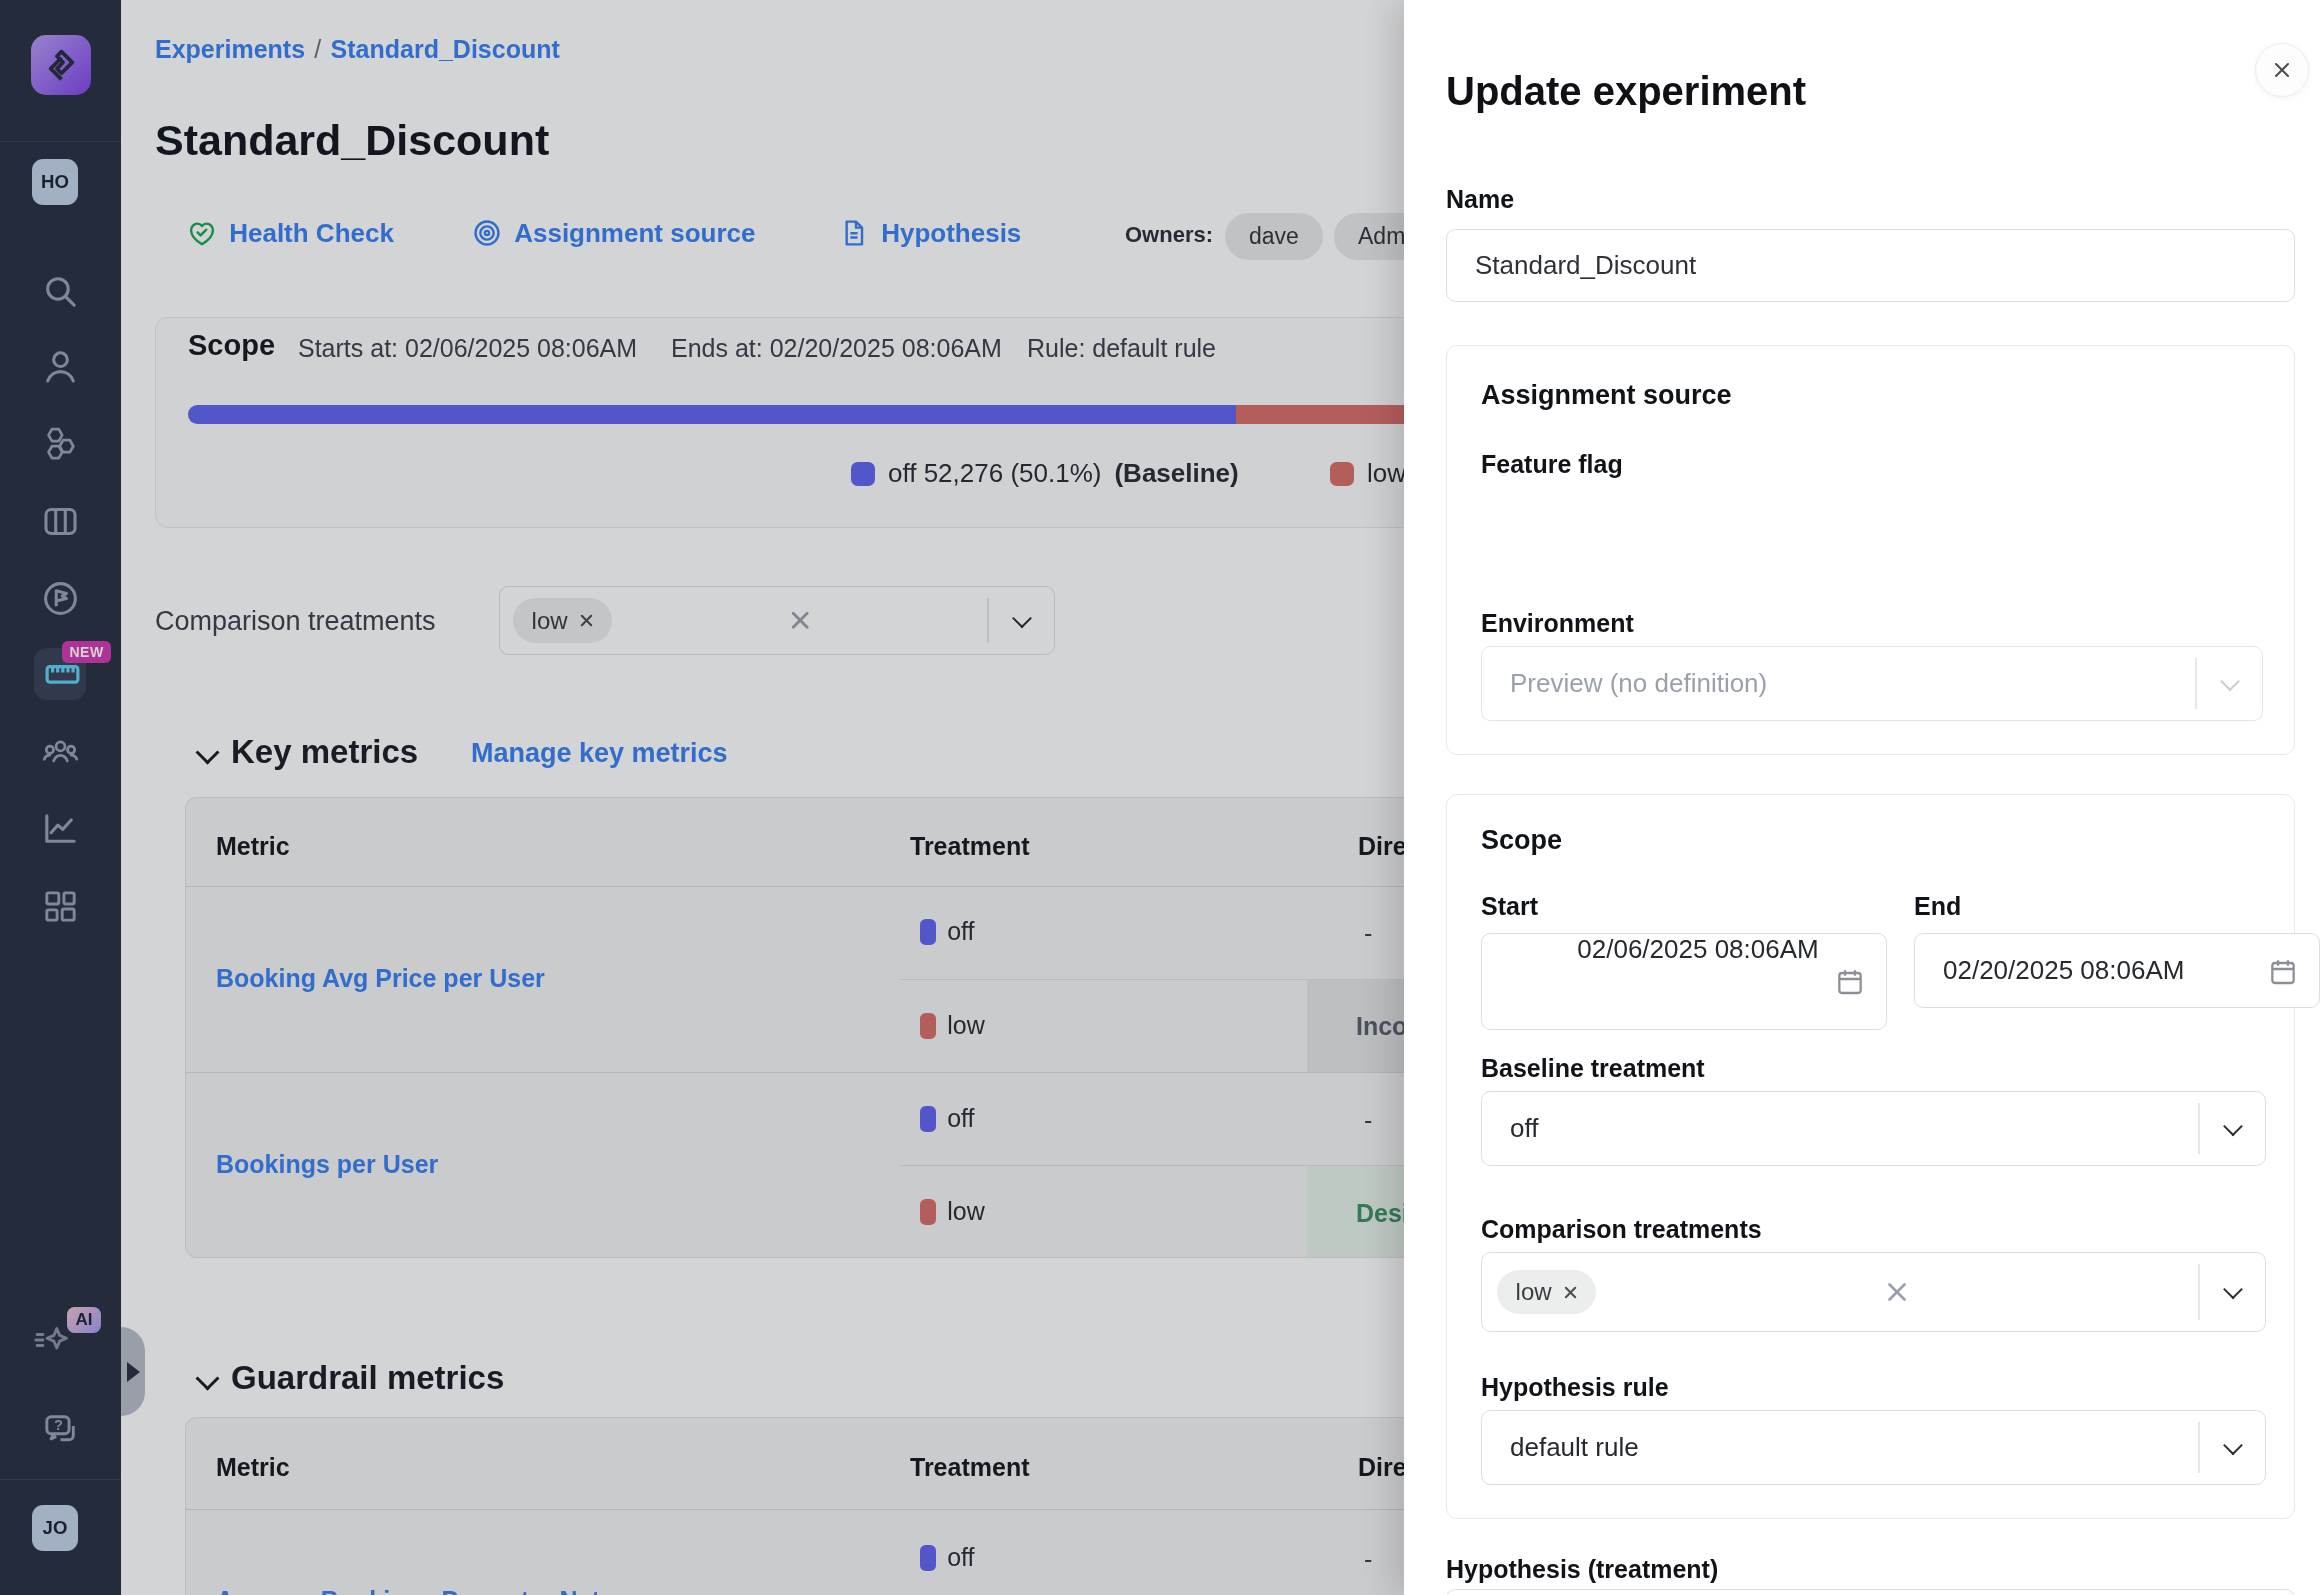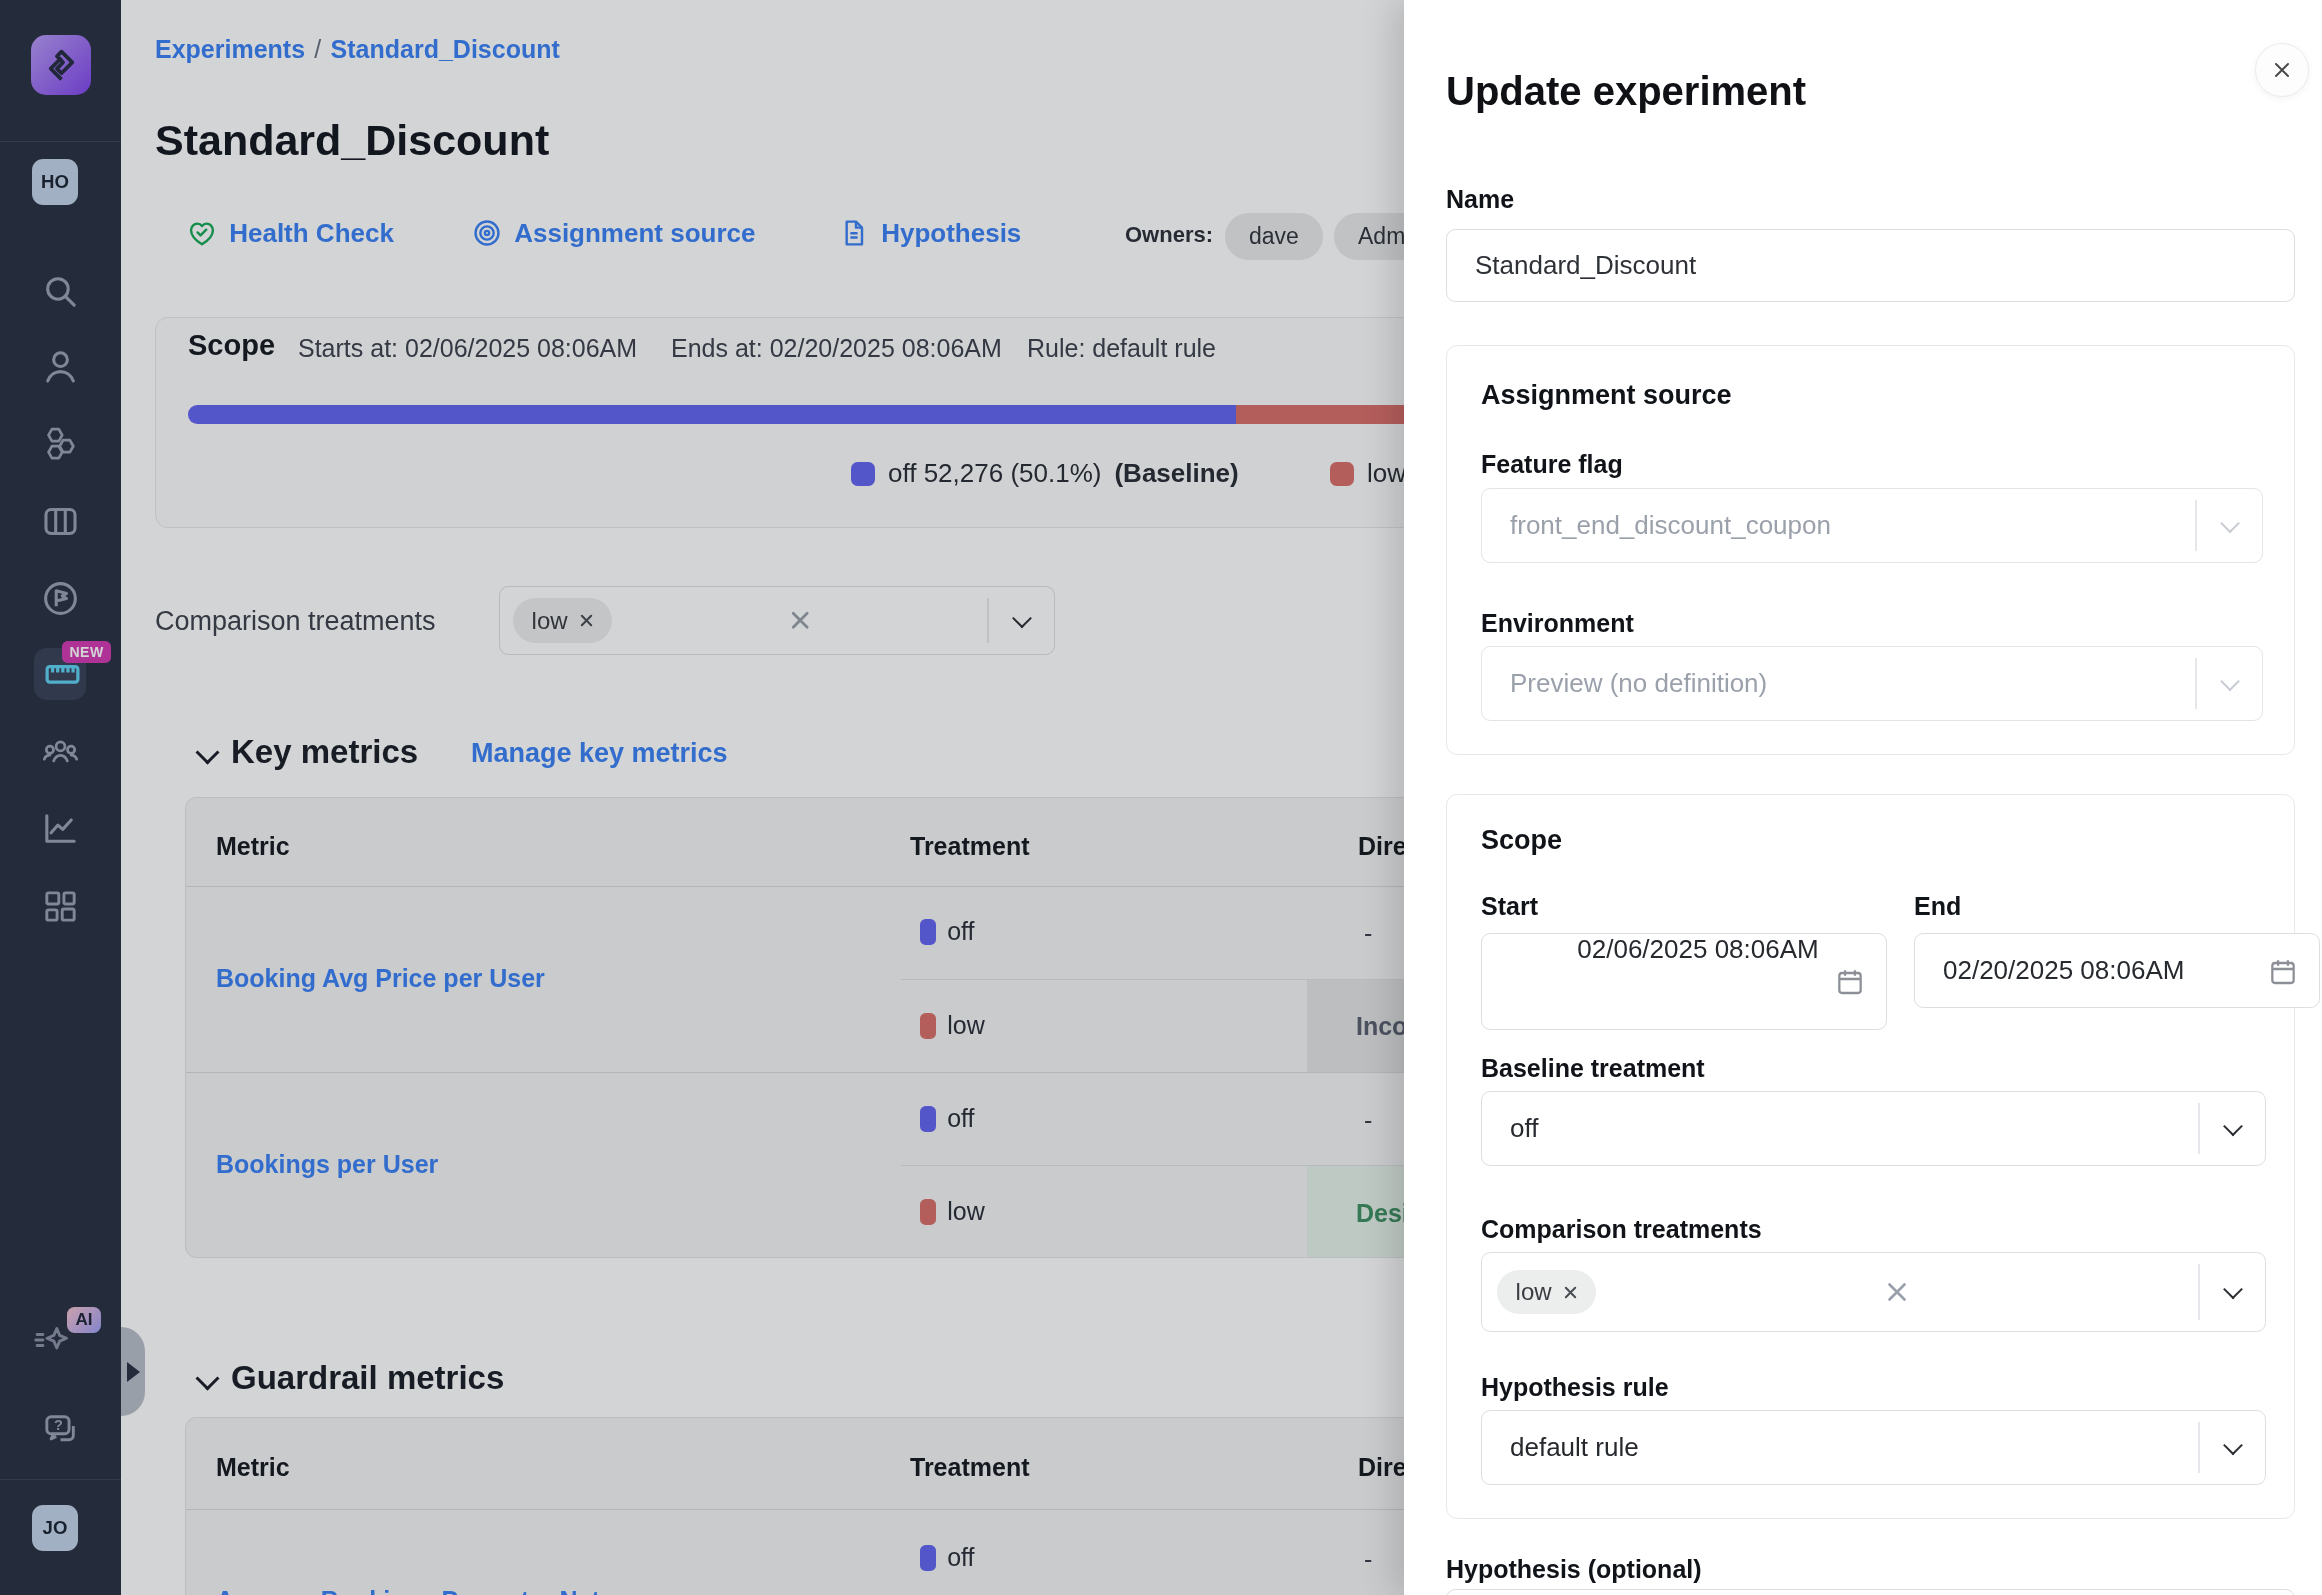--- a/index.html
+++ b/index.html
@@ -313,27 +313,20 @@
   <div class="ptitle" style="left:42px;top:69px;">Update experiment</div>
 
   <div class="lbl" style="left:42px;top:185px;">Name</div>
   <div class="sel" style="left:42px;top:229px;width:849px;height:73px;border-color:#dcdee2;">
     <span class="t" style="color:#2e3136;">Standard_Discount</span>
   </div>
 
   <div class="pcard" style="left:42px;top:345px;width:849px;height:410px;">
     <div class="lbl" style="left:34px;top:34px;font-size:27px;">Assignment source</div>
     <div class="lbl" style="left:34px;top:104px;">Feature flag</div>
-    <div class="sel dis" style="left:34px;top:142px;width:782px;height:75px;">
-      <span class="t">front_end_discount_coupon</span>
-      <span class="seldiv"></span>
-      <span class="chevwrap">
-          <span class="chev"></span>
-        </span>
-    </div>
     <div class="lbl" style="left:34px;top:263px;">Environment</div>
     <div class="sel dis" style="left:34px;top:300px;width:782px;height:75px;">
       <span class="t">Preview (no definition)</span>
       <span class="seldiv"></span>
       <span class="chevwrap">
           <span class="chev"></span>
         </span>
     </div>
   </div>
 
@@ -393,17 +386,17 @@
     <div class="lbl" style="left:34px;top:578px;">Hypothesis rule</div>
     <div class="sel" style="left:34px;top:615px;width:785px;height:75px;">
       <span class="t" style="color:#26292e;">default rule</span>
       <span class="seldiv"></span>
       <span class="chevwrap">
           <span class="chev"></span>
         </span>
     </div>
   </div>
 
-  <div class="lbl" style="left:42px;top:1555px;">Hypothesis (optional)</div>
+  <div class="lbl" style="left:42px;top:1555px;">Hypothesis (treatment)</div>
   <div class="hyp-box" style="left:42px;top:1589px;width:849px;height:84px;"></div>
 
 </div>
 
 
 </body></html>

